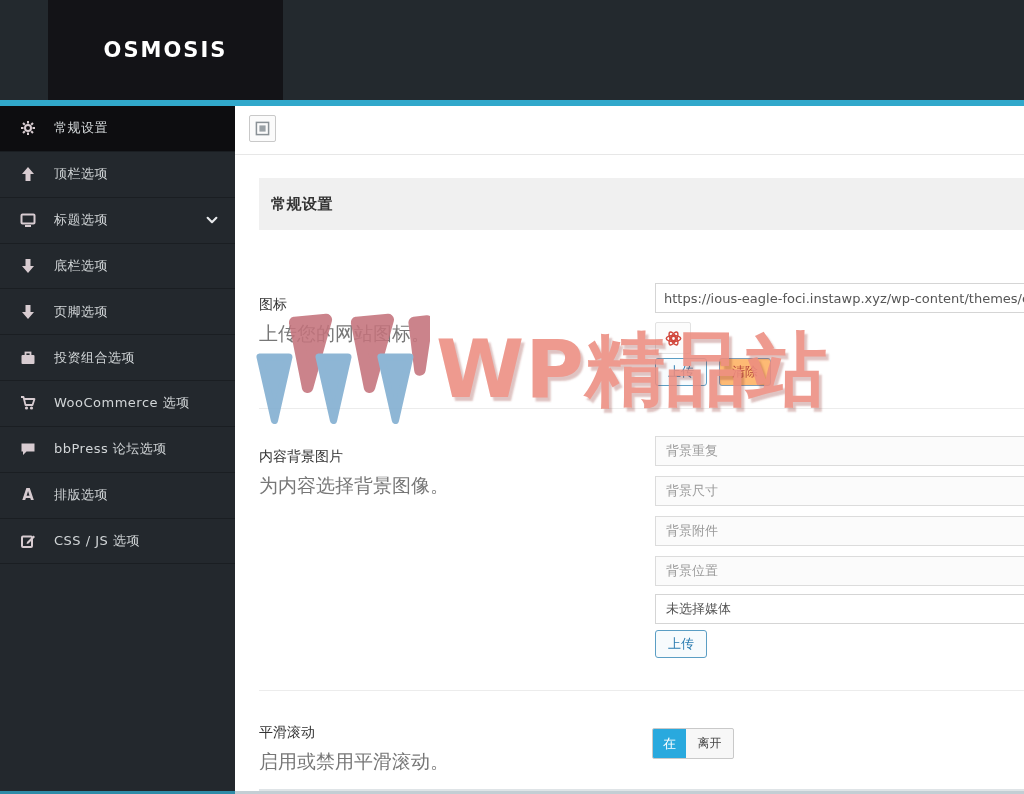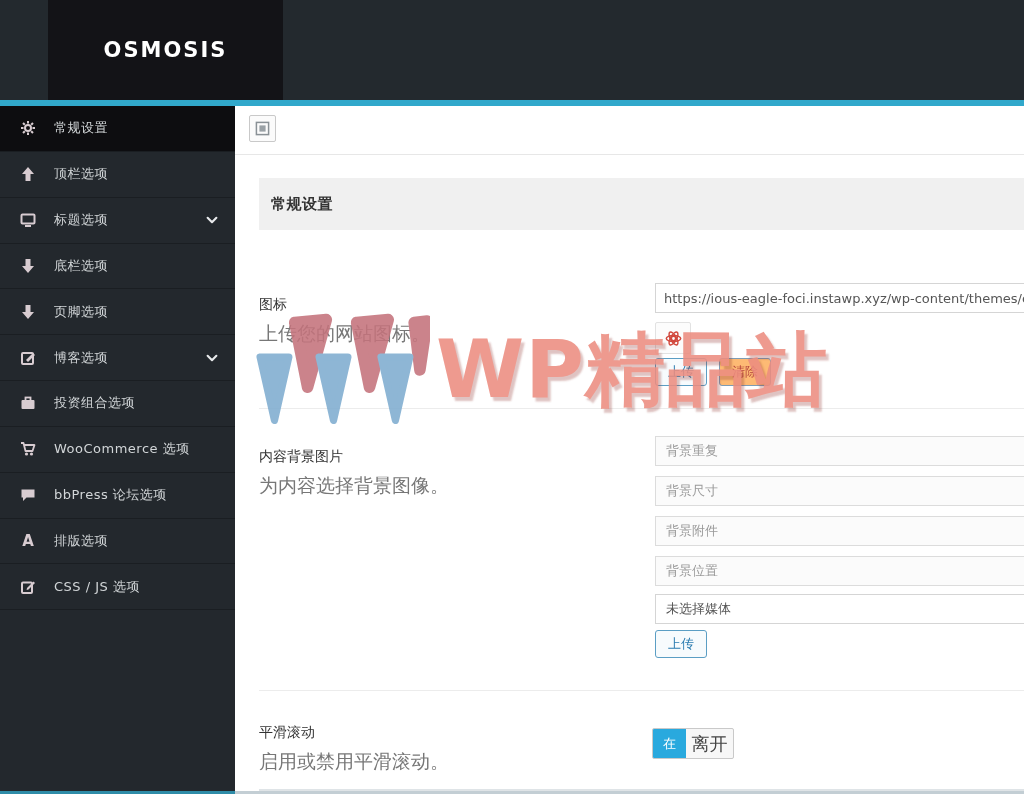--- a/index.html
+++ b/index.html
@@ -59,21 +59,21 @@
                 border:1px solid #dcdcdc; display:flex; align-items:center; padding-left:10px;
                 font-size:13px; color:#9a9a9a; cursor:pointer; }
   .media-input { position:absolute; left:420px; top:488px; width:380px; height:30px; background:#fff;
                  border:1px solid #d5d5d5; font-size:13px; color:#555; padding:0 10px;
                  font-family:"DejaVu Sans","Liberation Sans",sans-serif; }
 
   .toggle { position:absolute; left:417px; top:622px; display:flex; height:31px; border:1px solid #c9c9c9;
             border-radius:2px; overflow:hidden; background:#f7f7f7; }
   .toggle-on { width:33px; background:#29a9de; color:#fff; font-size:13px; display:flex;
                align-items:center; justify-content:center; cursor:pointer; }
-  .toggle-off { width:47px; color:#444; font-size:18px; display:flex; align-items:center;
+  .toggle-off { width:47px; color:#444; font-size:12px; display:flex; align-items:center;
                 justify-content:center; cursor:pointer; }
 
   
   .bottom-strip { position:absolute; left:0; bottom:0; width:1024px; height:3px; background:#c3ced4; }
   .bottom-strip .left { position:absolute; left:0; top:0; width:235px; height:3px; background:#2f8ca8; }
 
   
   .watermark { position:absolute; left:250px; top:310px; width:560px; height:120px; z-index:50;
                pointer-events:none; display:flex; align-items:center; opacity:0.88; }
   .wm-logo { width:180px; height:116px; flex:0 0 auto; }
@@ -141,34 +141,20 @@
         </span>
         <span class="si-label">底栏选项</span>
       </div>
       <div class="side-item">
         <span class="si-icon">
           <svg viewBox="0 0 16 16">
             <path d="M8 15 L14 8 H10.5 V1 H5.5 V8 H2 Z" fill="currentColor"></path>
           </svg>
         </span>
         <span class="si-label">页脚选项</span>
-      </div>
-      <div class="side-item">
-        <span class="si-icon">
-          <svg viewBox="0 0 16 16">
-            <rect x="2" y="3" width="11" height="11" rx="1" fill="none" stroke="currentColor" stroke-width="2"></rect>
-            <path d="M6 10 L13 3 L15 5 L8 12 Z" fill="currentColor"></path>
-          </svg>
-        </span>
-        <span class="si-label">博客选项</span>
-        <span class="si-chev">
-          <svg viewBox="0 0 16 16">
-            <path d="M3 5.5 L8 10.5 L13 5.5" fill="none" stroke="currentColor" stroke-width="2.4" stroke-linecap="round" stroke-linejoin="round"></path>
-          </svg>
-        </span>
       </div>
       <div class="side-item">
         <span class="si-icon">
           <svg viewBox="0 0 16 16">
             <rect x="1.5" y="5" width="13" height="9" rx="1" fill="currentColor"></rect>
             <rect x="5.5" y="2.5" width="5" height="3.5" fill="none" stroke="currentColor" stroke-width="1.8"></rect>
           </svg>
         </span>
         <span class="si-label">投资组合选项</span>
       </div>

